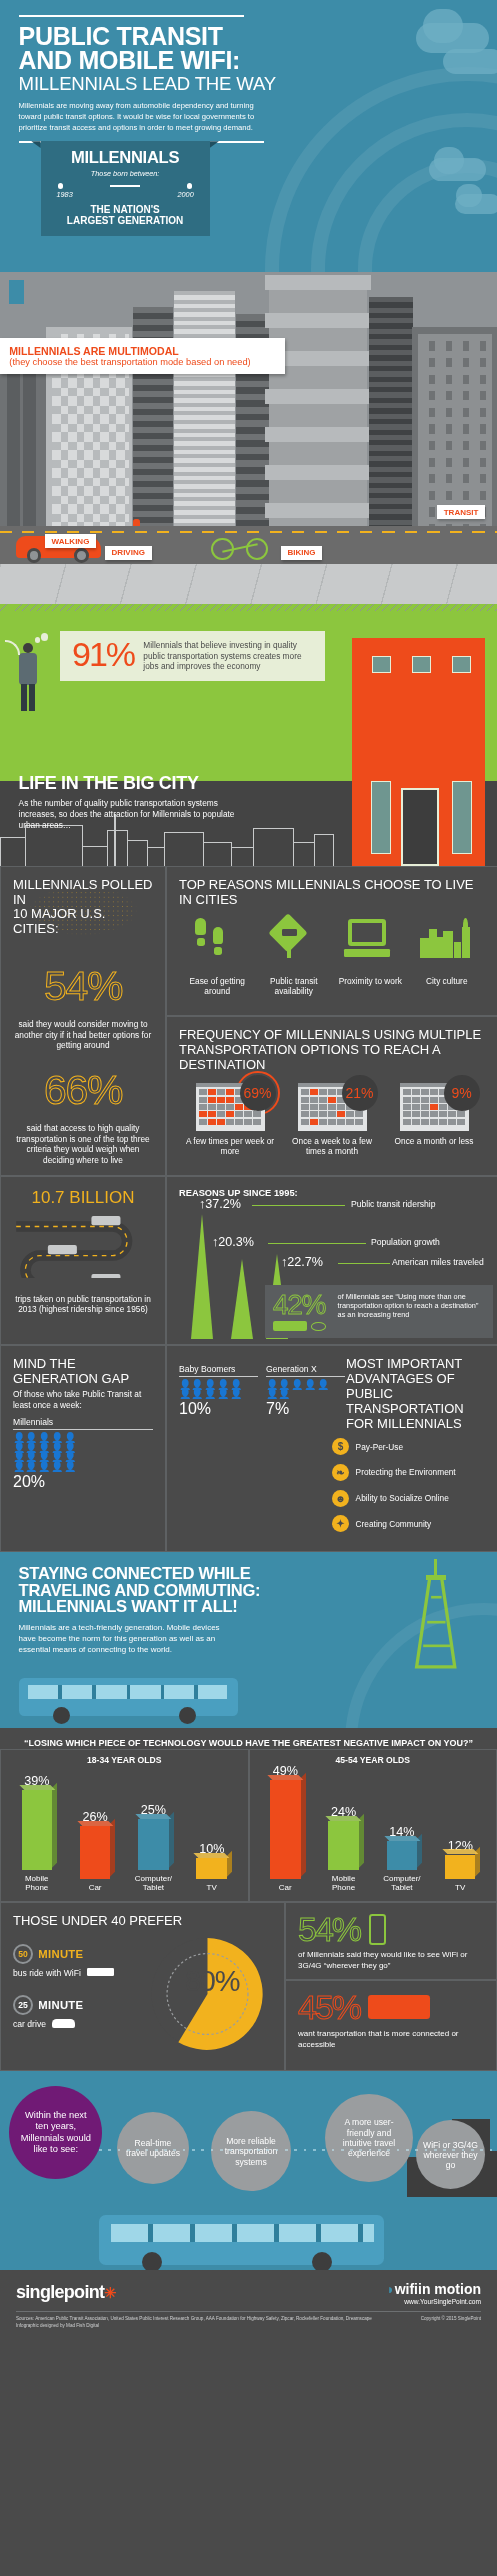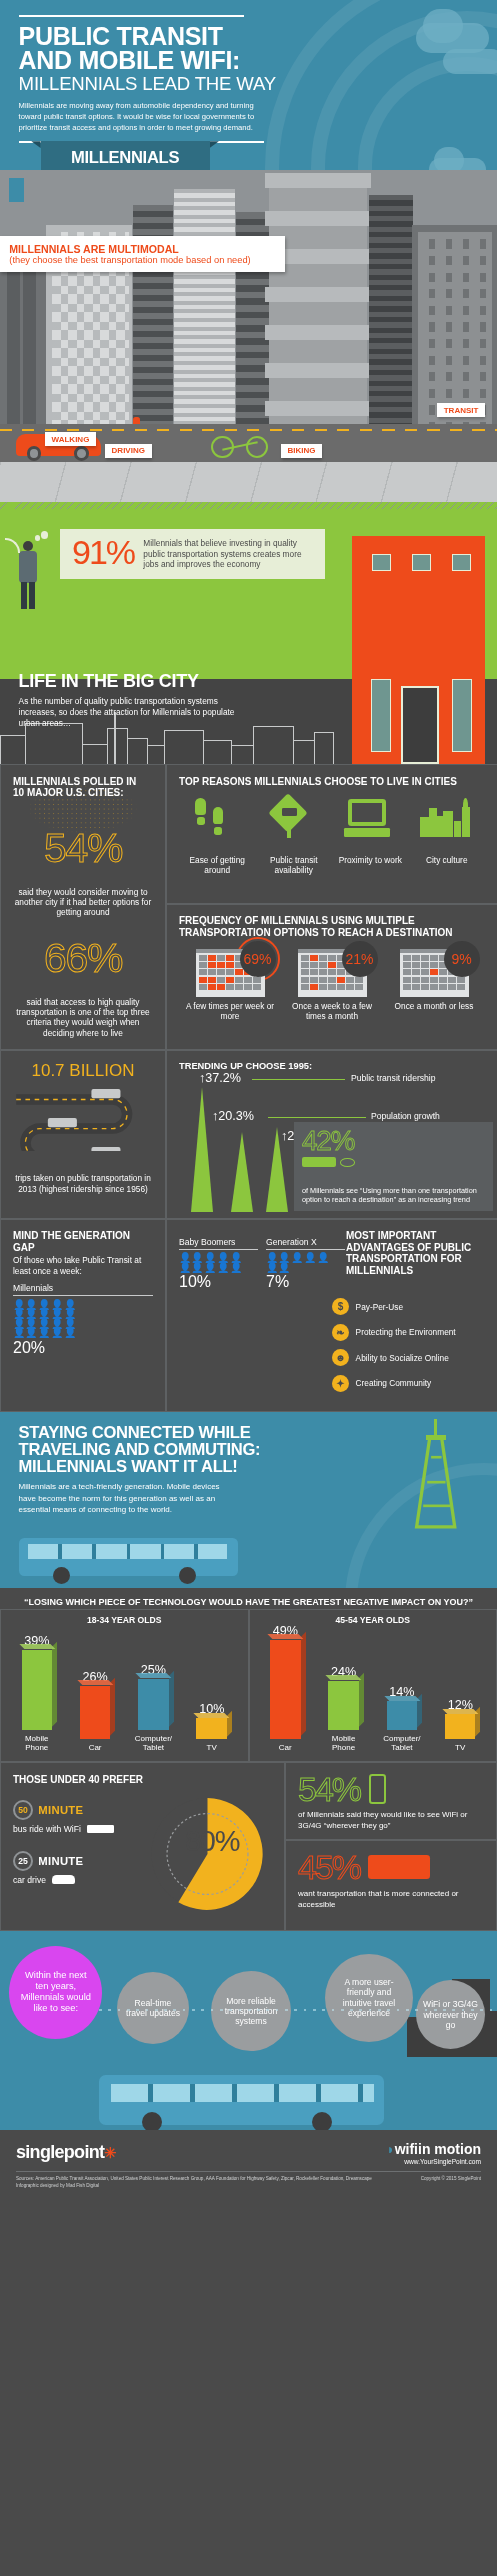--- a/index.html
+++ b/index.html
@@ -10,21 +10,21 @@
     color: #fff;
     -webkit-font-smoothing: antialiased;
   }
   .page { width: 497px; position: relative; overflow: hidden; }
 
   
   .hero {
     background: #3d8ca8;
     position: relative;
     padding: 14.6px 18.6px 0 18.6px;
-    height: 170px;
+    height: 272px;
     overflow: hidden;
   }
   .hero .wifi-arc {
     position: absolute; border: 14.6px solid rgba(255,255,255,0.08);
     border-radius: 50%; right: -80px; bottom: -106px;
   }
   .a1 { width: 219px; height: 219px; }
   .a2 { width: 312px; height: 312px; right: -126px !important; bottom: -153px !important;}
   .a3 { width: 404px; height: 404px; right: -172px !important; bottom: -199px !important;}
   .hero-rule { height: 2.7px; background: #fff; width: 225px; margin-bottom: 6.6px; position: relative; z-index:3;}
@@ -91,24 +91,24 @@
   
   .bigcity { position: relative; background: #444; padding: 33px 18.6px 12px 18.6px; height: 126px; overflow: hidden;}
   .bigcity h3 { font-size: 18px; font-weight: bold; letter-spacing: -0.3px; position:relative; z-index:4;}
   .bigcity p { font-size: 8.3px; line-height: 1.35; margin-top: 4px; max-width: 219px; position:relative; z-index:4;}
   .skyline-g { position:absolute; top:0; left:0; right:0; height:41px; background:#8cc63e; }
   .sky-b { position:absolute; background:#444; bottom:0; border-top: 1.3px solid #c8cacb; border-left:1.3px solid #c8cacb; border-right:1.3px solid #c8cacb; }
 
   
   .grid { display: grid; grid-template-columns: 166px 332px; background: #4a4a4a; }
   .cell { border: 0.7px solid #5e6163; padding: 10.6px 12px; position: relative; }
-  .h-white { font-size: 10px; font-weight: bold; line-height: 1.15; }
+  .h-white { font-size: 13px; font-weight: normal; line-height: 1.15; }
   .pct-out { font-family: "Liberation Sans", sans-serif; font-size: 41px; color:#f2b21e;
     -webkit-text-stroke: 1px #f2b21e; color: transparent; font-weight: 300; letter-spacing: -1.3px; line-height:1; text-align:center;}
-  .cap { font-size: 8.3px; line-height: 1.25; text-align: center; margin-top: 18px; }
+  .cap { font-size: 8.3px; line-height: 1.25; text-align: center; margin-top: 12px; }
   .dotmap { position:absolute; top:5.3px; left:9.3px; right:9.3px; height:86px; opacity:.45;
     background-image: radial-gradient(#f2b21e 0.7px, transparent 0.8px); background-size: 4.6px 4.6px; 
     -webkit-mask-image: radial-gradient(ellipse 52% 40% at 50% 45%, #000 60%, transparent 72%);
     mask-image: radial-gradient(ellipse 52% 40% at 50% 45%, #000 60%, transparent 72%);}
 
   .reasons { display:flex; justify-content: space-around; margin-top: 9.3px; }
   .reason { text-align:center; width: 73px; }
   .reason .lbl { font-size: 8.3px; line-height:1.2; margin-top: 19px; }
 
   .freq { display:flex; justify-content: space-around; margin-top: 10.6px; }
@@ -124,21 +124,21 @@
     border: 2.7px solid #ee4b1b; }
   .freq .lbl { font-size: 8.3px; line-height:1.2; margin-top: 5.3px;}
 
   .trend { position:relative; height: 169px; }
   .trend h4 { font-size: 9.3px; font-weight: bold; }
   .tri { position:absolute; bottom: 5.3px; width: 0; height: 0; border-left: 11.3px solid transparent;
     border-right: 11.3px solid transparent; }
   .trendlbl { position:absolute; font-size: 12.6px; font-weight:300; white-space:nowrap;}
   .leadline { position:absolute; height:0.7px; background:#8cc63e;}
   .leadtxt { position:absolute; font-size: 8.6px; white-space: nowrap;}
-  .box42 { position:absolute; right: 4px; bottom: 6.6px; width: 199px; background: #5a5d5f; padding: 6.6px 8px; display:flex; gap:19px;flex-direction:column;}
+  .box42 { position:absolute; right: 4px; bottom: 6.6px; width: 228px; background: #5a5d5f; padding: 6.6px 8px; display:flex; gap:12px;}
   .box42 .n { font-size: 28px; color:#8cc63e; -webkit-text-stroke: 0.9px #8cc63e; color:transparent; font-weight:300; line-height:.9; letter-spacing:-1.3px;}
   .box42 .t { font-size: 7.3px; line-height: 1.25; }
 
   .road107 { position:relative; height: 70px; margin: 4px 0; }
   .bignum-y { font-size: 17px; color:#f2b21e; font-weight: 300; letter-spacing: 0px; text-align:center; }
 
   .gen { display:flex; gap: 8px; margin-top: 6.6px;}
   .gen .col { flex: 1; }
   .gen .cname { font-size: 8.6px; border-bottom: 1.3px solid #c8cacb; padding-bottom: 2px; }
   .people { margin-top: 3.3px; line-height: 0.95; color:#ee4b1b; font-size: 10px; letter-spacing: 0.3px; word-spacing:0px;}
@@ -174,21 +174,21 @@
   .minrow { display:flex; align-items:center; gap: 5.3px; margin-bottom: 4px;}
   .mincircle { width: 20px; height:20px; border-radius:50%; border:2px solid #8f9396; display:flex; align-items:center;
     justify-content:center; font-size:8.6px; font-weight:bold; }
   .minlabel { font-size: 11.3px; font-weight:bold; letter-spacing: 0.3px;}
   .minsub { font-size: 8.6px; margin-bottom: 17px;}
 
   
   .future { position:relative; background:#3d8ca8; padding: 13.3px 0 0 0; height: 199px; overflow:hidden;}
   .ball { position:absolute; border-radius:50%; display:flex; align-items:center; justify-content:center;
     text-align:center; line-height:1.2; }
-  .ball.red { background:#d946ef; color:#fff; font-size:9.3px;align-items:center;}
+  .ball.red { background:#701a75; color:#fff; font-size:9.3px;align-items:center;}
   .ball.grey { background:#9a9d9f; color:#fff; font-size:8.6px;}
 
   
   .footer { background:#4a4a4a; padding: 10.6px 16px 12px 16px; }
   .logos { display:flex; justify-content:space-between; align-items:center; padding-bottom: 6.6px;}
   .logo1 { font-size: 18px; font-weight: bold; letter-spacing:-0.7px; }
   .logo1 .star { color:#ee4b1b; font-size: 14.6px;}
   .logo2 { font-size: 14px; font-weight:bold; text-align:right; }
   .logo2 .u { color:#fff;text-align:right; }
   .logo2 .site { display:block; font-size: 6.6px; font-weight:normal; margin-top:0.7px;}
@@ -559,21 +559,21 @@
           <path d="M4 22 H150 a22 22 0 0 1 0 44 H40 a22 22 0 0 0 0 44 H208" fill="none" stroke="#f2b21e" stroke-width="2" stroke-dasharray="7 7"></path>
           <rect x="118" y="6" width="44" height="14" rx="3" fill="#c8cacb"></rect>
           <rect x="52" y="50" width="44" height="14" rx="3" fill="#c8cacb"></rect>
           <rect x="118" y="94" width="44" height="14" rx="3" fill="#c8cacb"></rect>
         </svg>
       </div>
       <div class="cap">trips taken on public transportation in 2013 (highest ridership since 1956)</div>
     </div>
 
     <div class="cell trend">
-      <h4>TRENDING UP CHOOSE 1995:</h4>
+      <h4>REASONS UP SINCE 1995:</h4>
 
       <div class="tri" style="left:24px;border-bottom:125px solid #8cc63e;"></div>
       <div class="tri" style="left:64px;border-bottom:80px solid #8cc63e;"></div>
       <div class="tri" style="left:99px;border-bottom:85px solid #8cc63e;"></div>
 
       <div class="trendlbl" style="left:32px;top:20px;">↑37.2%</div>
       <div class="leadline" style="left:85px;top:28px;width:93px;"></div>
       <div class="leadtxt" style="left:184px;top:22px;">Public transit ridership</div>
 
       <div class="trendlbl" style="left:45px;top:58px;">↑20.3%</div>

